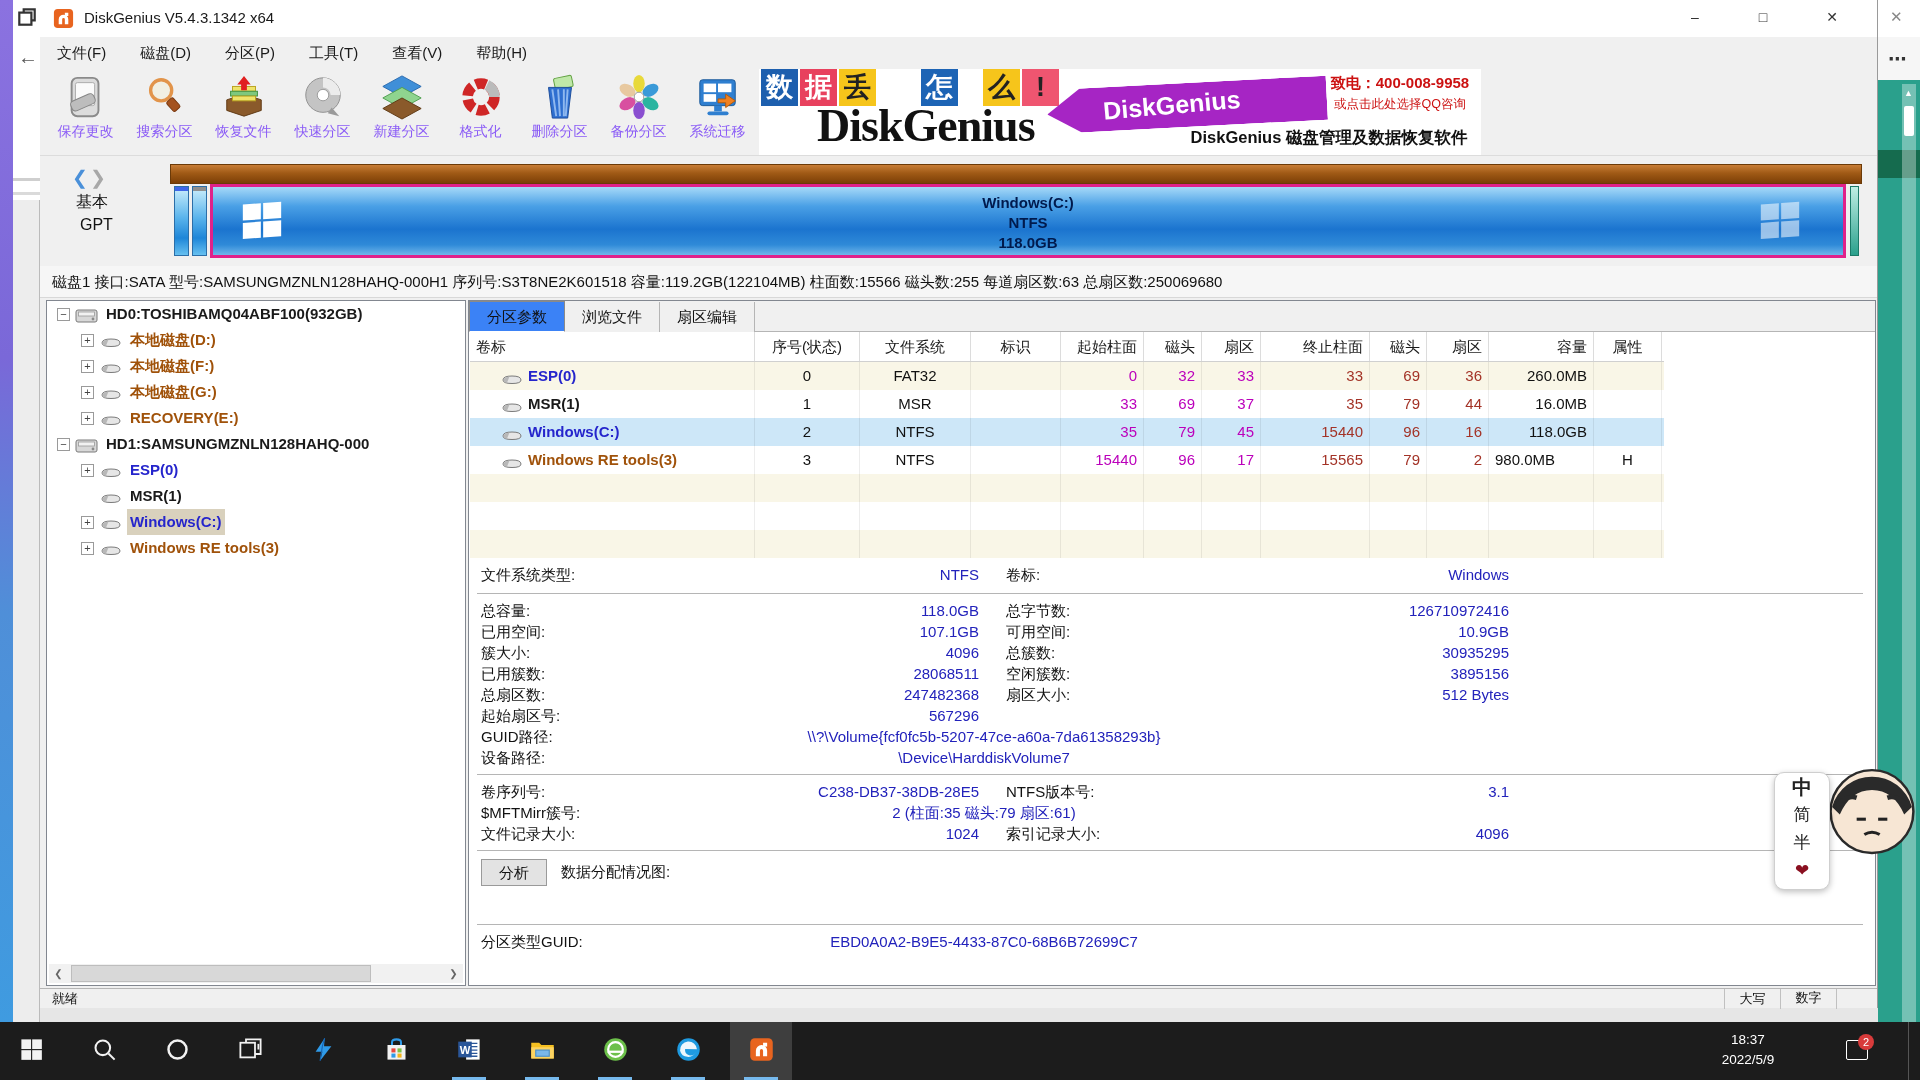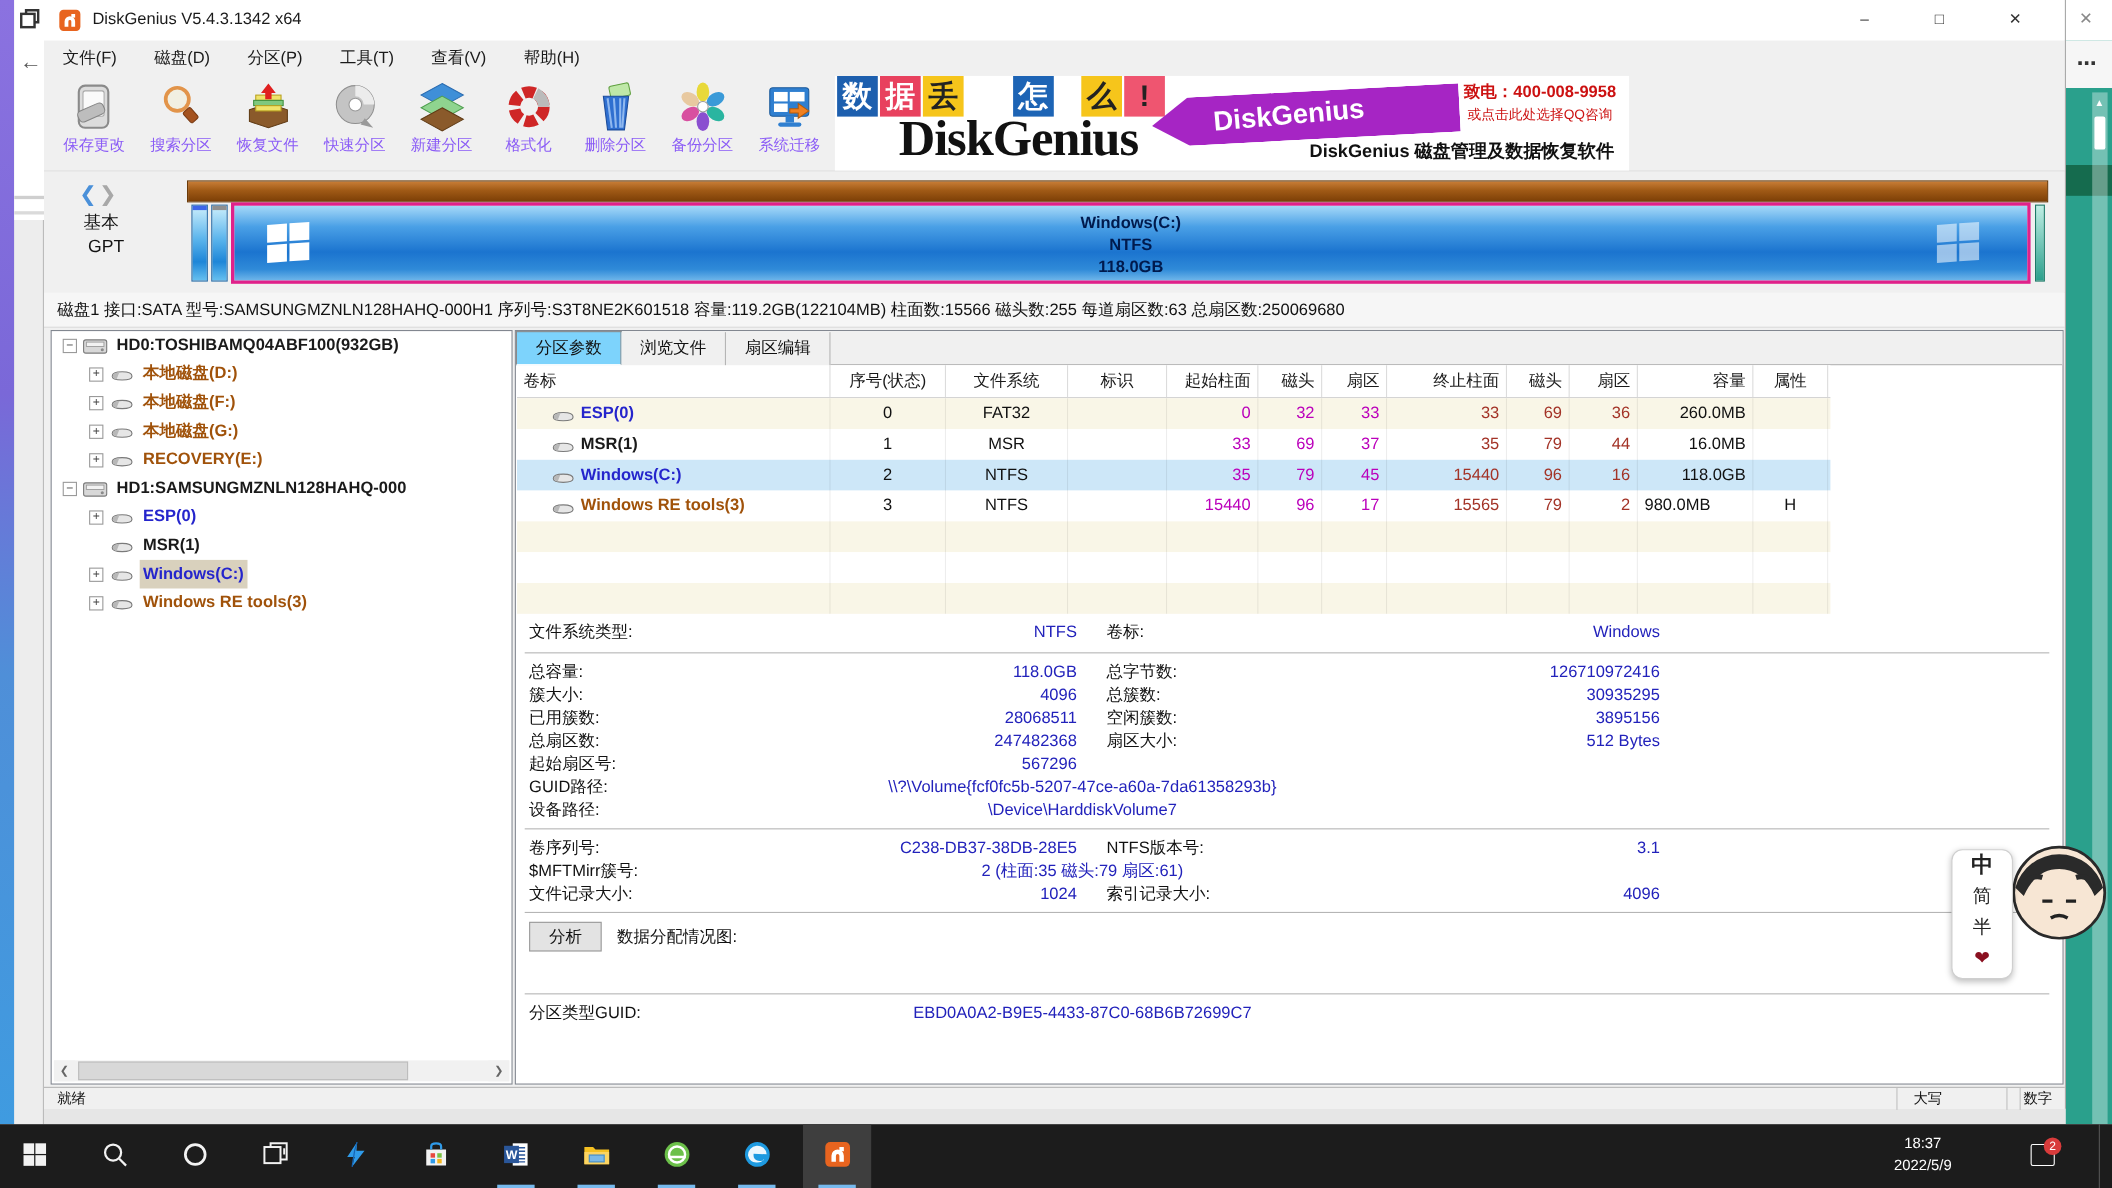--- a/index.html
+++ b/index.html
@@ -92,21 +92,21 @@
   .tree-label { font-weight:bold; font-size:15px; padding:0 3px; }
   .c-dark { color:#1a1a1a; } .c-brown { color:#a0520a; } .c-blue { color:#2525cc; }
   .hscroll { position:absolute; left:2px; bottom:2px; right:2px; height:19px; background:#f1f1f1; }
   .hs-arrow { position:absolute; top:0; width:19px; height:19px; text-align:center; line-height:19px; font-size:10px; color:#666; background:#f1f1f1; }
   .hs-left { left:0; } .hs-right { right:0; }
   .hs-thumb { position:absolute; left:22px; top:1px; width:300px; height:17px; background:#d8d8d8; border:1px solid #bdbdbd; }
 
   .right-panel { position:absolute; left:428px; top:2px; width:1408px; height:686px; background:#fff; border:1px solid #828790; overflow:hidden; }
   .tabbar { position:absolute; left:0; top:0; width:100%; height:31px; background:#f0f0f0; border-bottom:1px solid #b5b5b5; }
   .tab { display:inline-block; height:31px; line-height:30px; padding:0 17px; font-size:15px; border-right:1px solid #b5b5b5; background:#f0f0f0; color:#111; }
-  .tab.active { background:#7dd3fc; border-top:1px solid #8a8a8a; border-left:1px solid #8a8a8a; border-right:1px solid #8a8a8a; border-bottom:1px solid #fff; }
+  .tab.active { background:#3b82f6; border-top:1px solid #8a8a8a; border-left:1px solid #8a8a8a; border-right:1px solid #8a8a8a; border-bottom:1px solid #fff; }
 
   .table-area { position:absolute; left:1px; top:31px; width:1194px; }
   .trow { display:flex; height:28px; line-height:28px; }
   .thead-row { height:30px; line-height:30px; background:#fff; border-bottom:1px solid #d0d0d0; }
   .tcell { flex:none; padding:0 6px; white-space:nowrap; overflow:hidden; border-right:1px solid rgba(0,0,0,.07); font-size:15px; }
   .thead-row .tcell { color:#1a1a1a; border-right:1px solid #dcdcdc; }
   .stripe-a { background:#f9f6e7; } .stripe-b { background:#fff; }
   .trow.selected { background:#cde7f8 !important; }
   .row-label { display:flex; align-items:center; font-weight:bold; }
   .row-label .tree-ic { margin-left:24px; }
@@ -122,21 +122,21 @@
   .d-wide { position:absolute; left:130px; width:770px; text-align:center; color:#2222bb; }
   .d-sep { border-top:1px solid #b5b5b5; margin:6px 12px 6px 8px; }
   .analyze-row { position:relative; height:38px; margin-top:4px; }
   .analyze-btn { position:absolute; left:12px; top:2px; width:66px; height:27px; background:#e3e3e3; border:1px solid #9a9a9a; text-align:center; line-height:25px; font-size:15px; color:#111; }
   .alloc-label { position:absolute; left:92px; top:6px; font-size:15px; color:#111; }
   .alloc-space { height:23px; }
 
   .statusbar { position:absolute; left:0; top:988px; width:100%; height:20px; background:#f0f0f0; border-top:1px solid #b5b5b5; font-size:13px; line-height:19px; }
   .status-ready { position:absolute; left:12px; }
   .status-cell { position:absolute; top:0; height:20px; border-left:1px solid #c0c0c0; text-align:center; }
-  .cell-caps { left:1684px; width:56px; } .cell-num { left:1784px; width:56px; } .cell-end { left:1796px; width:40px; }
+  .cell-caps { left:1684px; width:56px; } .cell-num { left:1740px; width:56px;font-family:Liberation Mono, monospace; } .cell-end { left:1796px; width:40px; }
 
   
   .taskbar { position:absolute; left:0; top:1022px; width:1920px; height:58px; background:#1c1c1c; }
   .tb-apps { position:absolute; left:0; top:0; display:flex; }
   .app-btn { position:relative; width:62px; height:58px; margin-right:11px; display:flex; align-items:center; justify-content:center; }
   .app-btn svg { width:27px; height:27px; }
   .app-btn.active { background:#3e3e3e; }
   .app-btn .runline { position:absolute; left:14px; bottom:0; width:34px; height:3px; background:#76b9ed; }
   .tray { position:absolute; right:0; top:0; height:58px; }
   .clock { position:absolute; left:1706px; top:8px; width:84px; text-align:center; color:#fff; font-size:13.5px; line-height:20px; }
@@ -598,20 +598,26 @@
               <span class="d-val2">Windows</span>
             </div>
             <div class="d-sep"></div>
             <div class="d-row">
               <span class="d-label">总容量:</span>
               <span class="d-val1">118.0GB</span>
               <span class="d-label2">总字节数:</span>
               <span class="d-val2">126710972416</span>
             </div>
             <div class="d-row">
+              <span class="d-label">已用空间:</span>
+              <span class="d-val1">107.1GB</span>
+              <span class="d-label2">可用空间:</span>
+              <span class="d-val2">10.9GB</span>
+            </div>
+            <div class="d-row">
               <span class="d-label">簇大小:</span>
               <span class="d-val1">4096</span>
               <span class="d-label2">总簇数:</span>
               <span class="d-val2">30935295</span>
             </div>
             <div class="d-row">
               <span class="d-label">已用簇数:</span>
               <span class="d-val1">28068511</span>
               <span class="d-label2">空闲簇数:</span>
               <span class="d-val2">3895156</span>

